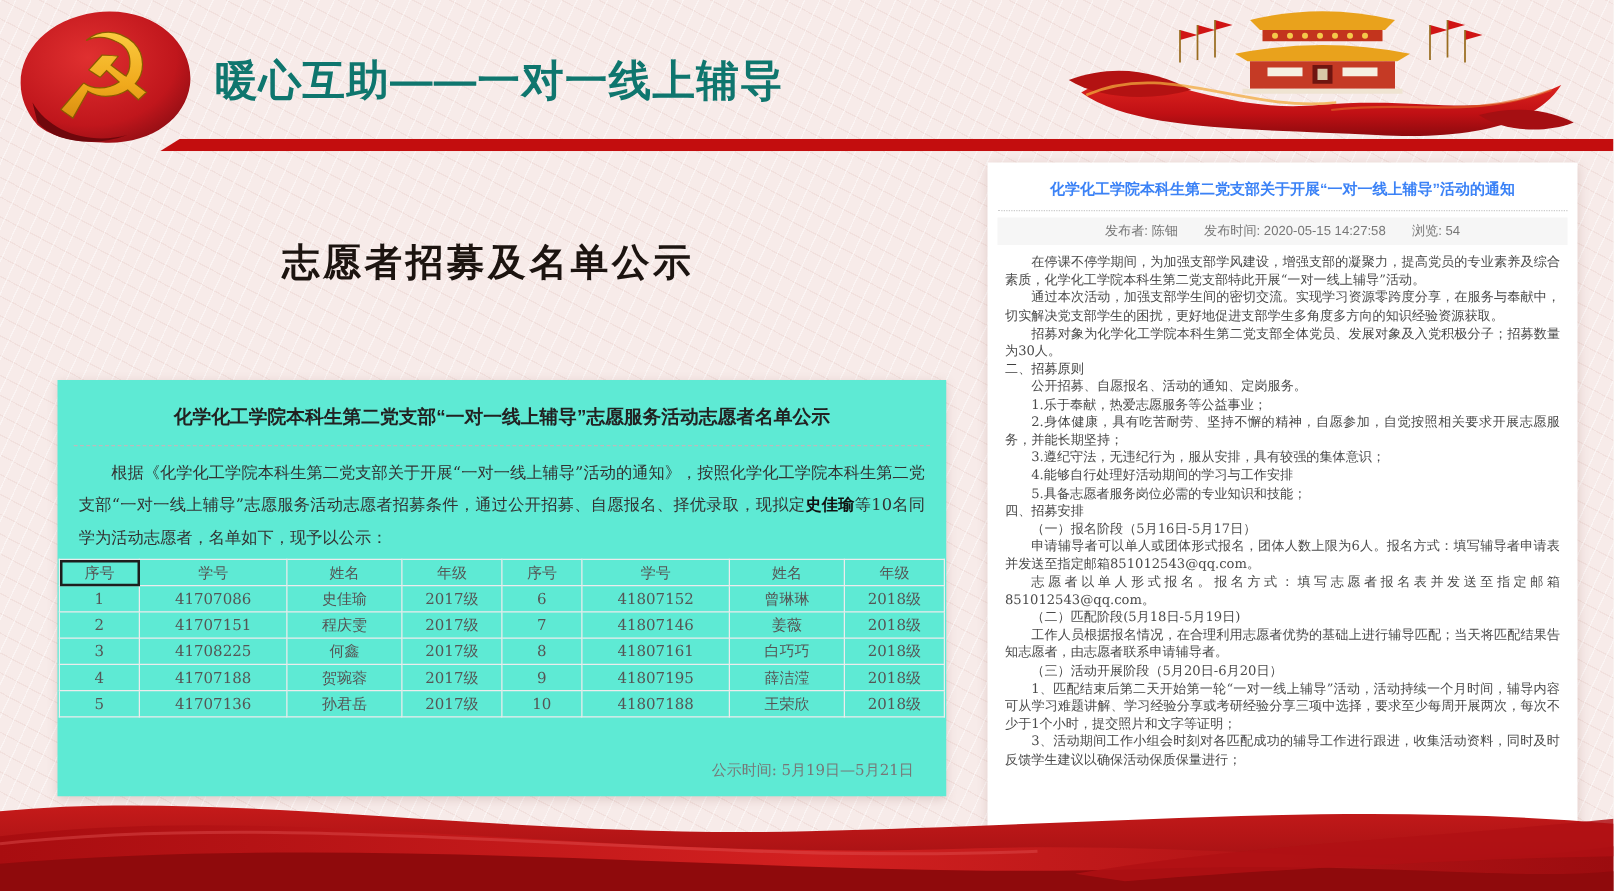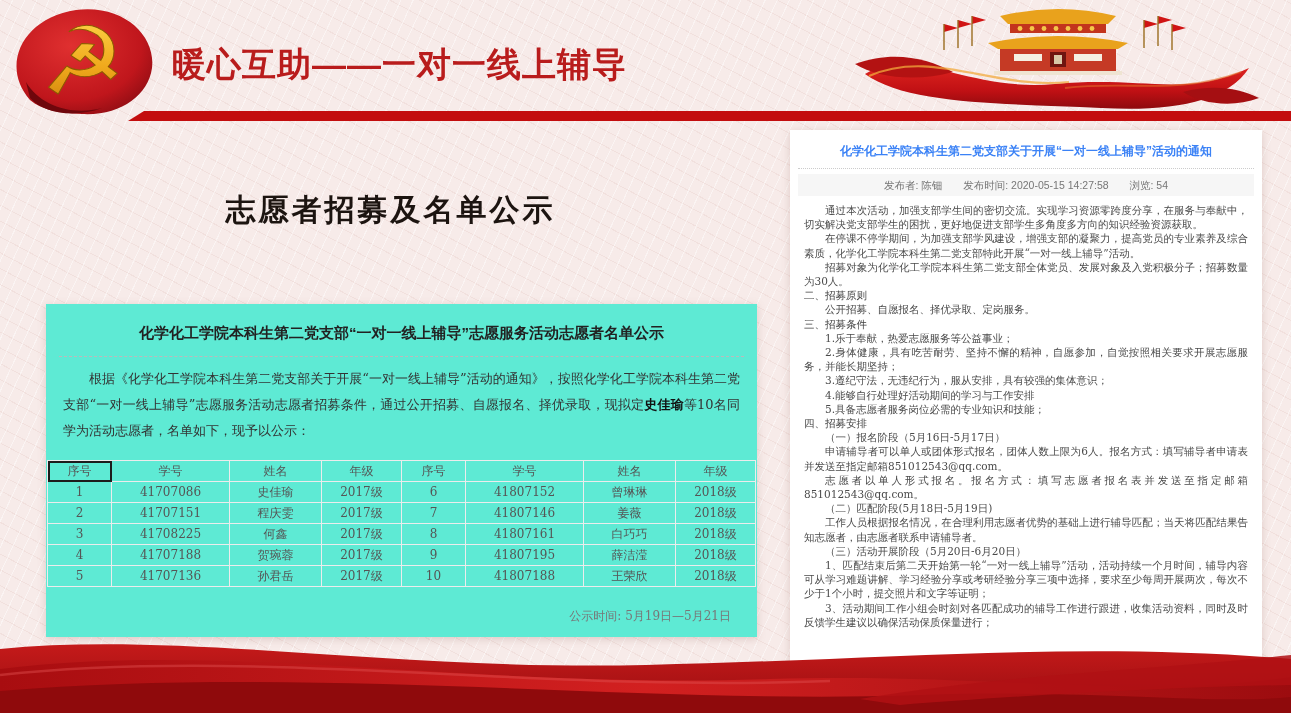--- a/index.html
+++ b/index.html
@@ -5,39 +5,39 @@
   html,body{margin:0;padding:0;}
   .slide{position:relative;width:1291px;height:713px;overflow:hidden;
     background:#f7ebe9;font-family:"Liberation Sans",sans-serif;}
   .slide::before{content:"";position:absolute;inset:0;pointer-events:none;
     background:
       repeating-linear-gradient(115deg, rgba(255,255,255,.45) 0 1px, transparent 1px 11px),
       repeating-linear-gradient(28deg, rgba(221,186,180,.22) 0 1px, transparent 1px 14px);}
   
   .emblem{position:absolute;left:6px;top:2px;width:152px;height:118px;}
   .page-title{position:absolute;left:172px;top:42px;font-size:34px;font-weight:bold;
-    color:#b91c1c;letter-spacing:1px;white-space:nowrap;}
+    color:#0f766e;letter-spacing:1px;white-space:nowrap;}
   .header-line{position:absolute;left:128px;right:0;top:111px;height:10px;background:#c30d0e;
     clip-path:polygon(16px 0,100% 0,100% 100%,0 100%);}
   .gate-deco{position:absolute;right:28px;top:0;width:410px;height:122px;}
   
   .section-title{position:absolute;left:35px;top:190px;width:711px;text-align:center;
     font-family:"DejaVu Serif","Liberation Serif",serif;font-size:30px;font-weight:bold;
     color:#1c1410;letter-spacing:3px;}
   .card{position:absolute;left:46px;top:304px;width:711px;height:333px;background:#5eead4;
     box-shadow:0 2px 8px rgba(150,100,90,.25);}
   .card-title{margin:20px 26px 0;text-align:center;font-size:15px;font-weight:bold;color:#222;}
   .sep-dash{margin:13px 13px 0;border-top:1px dashed #bbb;height:0;}
   .meta-bar{margin:9px 13px 0;background:#f1f1f1;height:30px;line-height:30px;
     text-align:center;font-size:13px;color:#666;}
   .meta-bar span{margin:0 13px;}
   .card-intro{margin:9px 17px 0;font-family:"DejaVu Serif","Liberation Serif",serif;
     font-size:13px;color:#333;line-height:26px;text-indent:2em;text-align:justify;}
   .card-intro b{color:#111;}
-  table.vtable{margin:16px auto 0;width:688px;border-collapse:collapse;table-layout:fixed;
+  table.vtable{margin:3px auto 0;width:688px;border-collapse:collapse;table-layout:fixed;
     font-family:"DejaVu Serif","Liberation Serif",serif;font-size:12px;color:#555;text-align:center;}
   table.vtable th,table.vtable td{border:1px solid #ececec;height:20px;font-weight:normal;
     padding:0;overflow:hidden;}
   table.vtable th.sel{outline:2px solid #1d1d1d;outline-offset:-2px;}
   col.c-no{width:64px;}col.c-id{width:118px;}col.c-name{width:92px;}col.c-grade{width:80px;}
   .card-footer{position:absolute;right:26px;bottom:12px;
     font-family:"DejaVu Serif","Liberation Serif",serif;font-size:12px;color:#777;}
   
   .notice{position:absolute;left:790px;top:130px;width:472px;height:545px;background:#fff;
     box-shadow:0 2px 8px rgba(150,100,90,.25);}
@@ -219,26 +219,25 @@
 
   <div class="notice">
     <div class="notice-title">化学化工学院本科生第二党支部关于开展“一对一线上辅导”活动的通知</div>
     <div class="notice-sep"></div>
     <div class="notice-meta">
       <span>发布者: 陈钿</span>
       <span>发布时间: 2020-05-15 14:27:58</span>
       <span>浏览: 54</span>
     </div>
     <div class="notice-body">
+        <p>在停课不停学期间，为加强支部学风建设，增强支部的凝聚力，提高党员的专业素养及综合素质，化学化工学院本科生第二党支部特此开展“一对一线上辅导”活动。</p>
         <p>通过本次活动，加强支部学生间的密切交流。实现学习资源零跨度分享，在服务与奉献中，切实解决党支部学生的困扰，更好地促进支部学生多角度多方向的知识经验资源获取。</p>
-        <p>在停课不停学期间，为加强支部学风建设，增强支部的凝聚力，提高党员的专业素养及综合素质，化学化工学院本科生第二党支部特此开展“一对一线上辅导”活动。</p>
         <p>招募对象为化学化工学院本科生第二党支部全体党员、发展对象及入党积极分子；招募数量为30人。</p>
         <p class="h">二、招募原则</p>
-        <p>公开招募、自愿报名、择优录取、定岗服务。</p>
-        <p class="h">三、招募条件</p>
+        <p>公开招募、自愿报名、活动的通知、定岗服务。</p>
         <p>1.乐于奉献，热爱志愿服务等公益事业；</p>
         <p>2.身体健康，具有吃苦耐劳、坚持不懈的精神，自愿参加，自觉按照相关要求开展志愿服务，并能长期坚持；</p>
         <p>3.遵纪守法，无违纪行为，服从安排，具有较强的集体意识；</p>
         <p>4.能够自行处理好活动期间的学习与工作安排</p>
         <p>5.具备志愿者服务岗位必需的专业知识和技能；</p>
         <p class="h">四、招募安排</p>
         <p>（一）报名阶段（5月16日-5月17日）</p>
         <p>申请辅导者可以单人或团体形式报名，团体人数上限为6人。报名方式：填写辅导者申请表并发送至指定邮箱851012543@qq.com。</p>
         <p>志愿者以单人形式报名。报名方式：填写志愿者报名表并发送至指定邮箱851012543@qq.com。</p>
         <p>（二）匹配阶段(5月18日-5月19日)</p>

